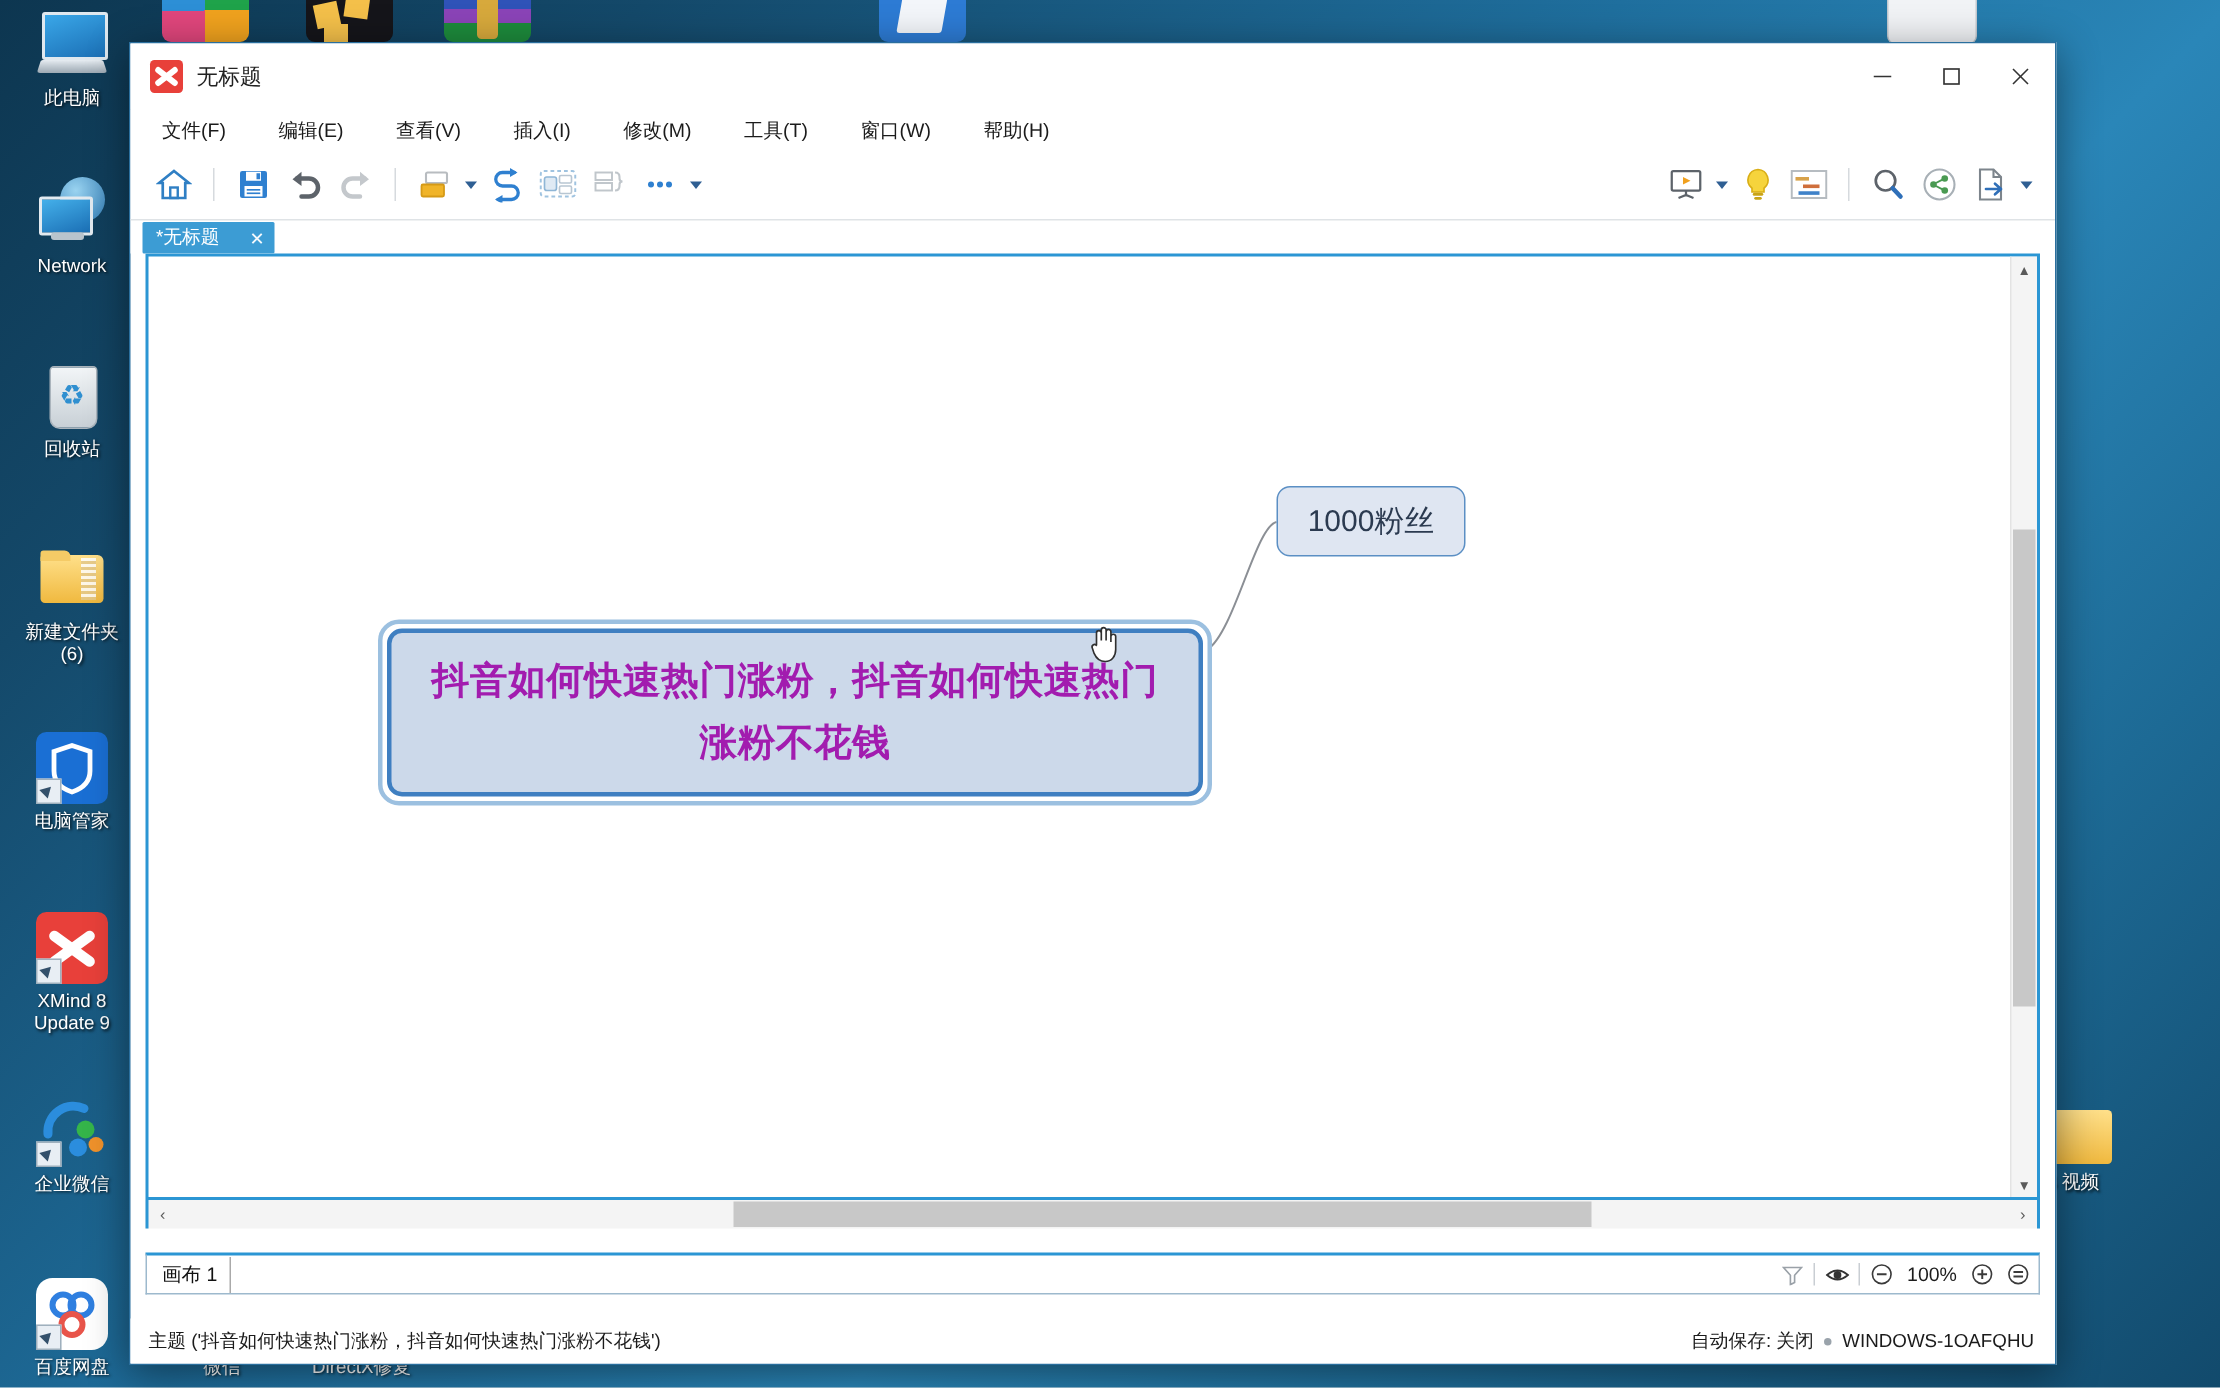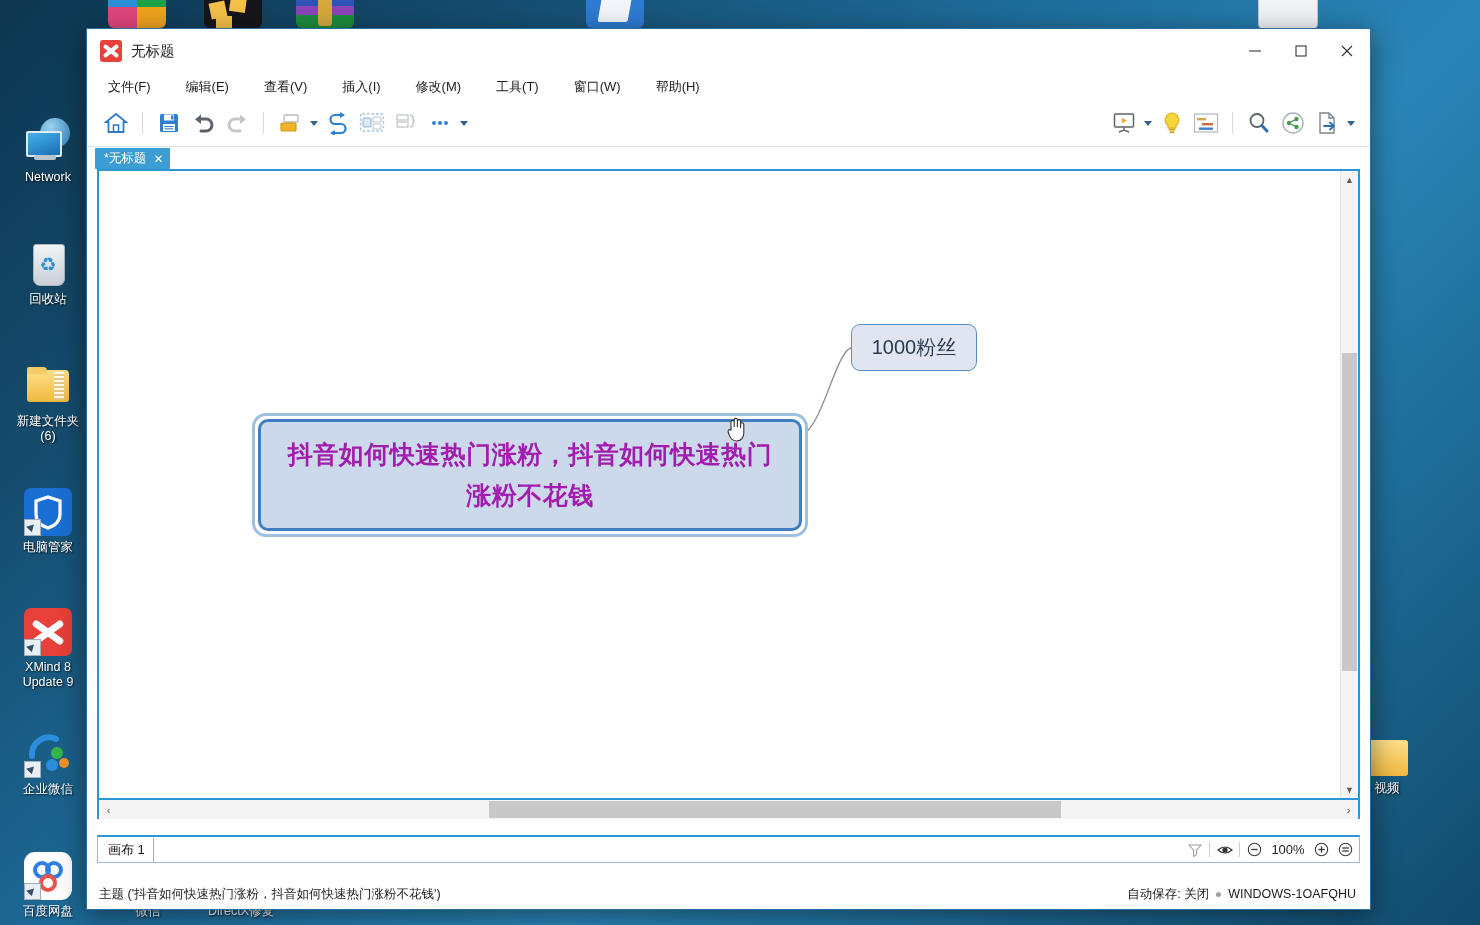--- a/index.html
+++ b/index.html
@@ -45,21 +45,21 @@
   .tb{width:34px;height:34px;display:flex;align-items:center;justify-content:center;position:relative;cursor:default;}
   .tb-sep{width:1px;height:22px;background:#d6dade;margin:0 9px;}
   .caret{width:14px;height:34px;display:flex;align-items:center;justify-content:center;cursor:default;}
   .caret i{border-left:4.5px solid transparent;border-right:4.5px solid transparent;
      border-top:5.5px solid #2f5f93;display:block;}
   .spacer{flex:1;}
 
   
   .tabstrip{height:22px;background:#fff;display:flex;align-items:flex-end;padding-left:8px;}
   .doc-tab{background:#3c9cd4;color:#fff;font-size:12.5px;height:21px;display:flex;align-items:center;
-     padding:0 7px 0 9px;gap:7px;border-radius:1px;cursor:default;justify-content:flex-end;}
+     padding:0 7px 0 9px;gap:20px;border-radius:1px;cursor:default;justify-content:flex-end;}
   .doc-tab .x{font-size:12px;opacity:.95;}
 
   
   .canvas-wrap{flex:1;position:relative;margin:0 10px;border:2px solid #2b96d4;background:#fff;overflow:hidden;}
   #canvas{position:absolute;inset:0;}
   .central-topic{position:absolute;left:153px;top:242px;width:556px;height:124px;
      border:3px solid #9cc0e0;border-radius:14px;box-sizing:border-box;background:#fff;}
   .central-inner{position:absolute;inset:3px;border:3px solid #3f7fc1;border-radius:10px;
      background:#ccd9ea;display:flex;align-items:center;justify-content:center;text-align:center;}
   .central-inner span{font-size:25px;font-weight:bold;color:#a21caf;line-height:41px;
@@ -112,20 +112,27 @@
     <div style="position:absolute;left:12px;top:30px;width:16px;height:16px;background:#f4c04a;"></div>
   </div>
   <div class="topcut" style="left:296px;background:linear-gradient(180deg,#cf2e2e 0 22%,#2f53b8 0 48%,#8b44b8 0 70%,#1d8b3c 0 100%);">
     <div style="position:absolute;left:22px;top:4px;width:14px;height:36px;background:#d7a93c;border-radius:3px;"></div>
   </div>
   <div class="topcut" style="left:586px;background:#2d7bd4;">
     <div style="position:absolute;left:14px;top:8px;width:30px;height:28px;background:#f3f6fa;transform:skewX(-10deg);border-radius:2px;"></div>
   </div>
   <div class="topcut" style="left:1258px;background:#f1f3f6;border:1px solid #c3c9d0;"></div>
 
+  <div class="desk-ico" style="left:2px;top:6px;">
+    <div class="glyph">
+      <div style="position:absolute;left:4px;top:2px;width:40px;height:28px;background:linear-gradient(160deg,#3aa7e8,#1b6fb5);border:2px solid #dfe8ef;border-radius:2px;"></div>
+      <div style="position:absolute;left:2px;top:33px;width:44px;height:10px;background:linear-gradient(180deg,#e7edf2,#9eaab4);border-radius:2px;transform:perspective(40px) rotateX(30deg);"></div>
+    </div>
+    <span class="lbl">此电脑</span>
+  </div>
 
   <div class="desk-ico" style="left:2px;top:118px;">
     <div class="glyph">
       <div style="position:absolute;left:16px;top:0px;width:30px;height:30px;border-radius:50%;background:radial-gradient(circle at 35% 30%,#9ad3f0,#2e7bb5);"></div>
       <div style="position:absolute;left:2px;top:13px;width:32px;height:22px;background:linear-gradient(160deg,#44b0ea,#1b6fb5);border:2px solid #e2eaf0;border-radius:2px;"></div>
       <div style="position:absolute;left:10px;top:37px;width:22px;height:5px;background:#b9c4cd;border-radius:2px;"></div>
     </div>
     <span class="lbl">Network</span>
   </div>
 

